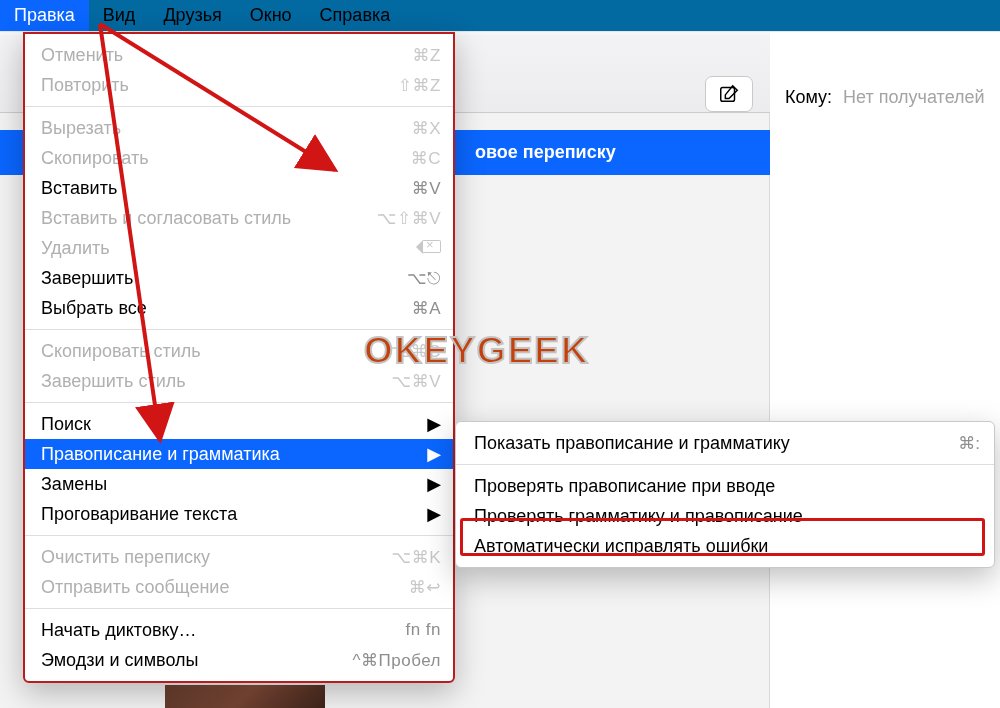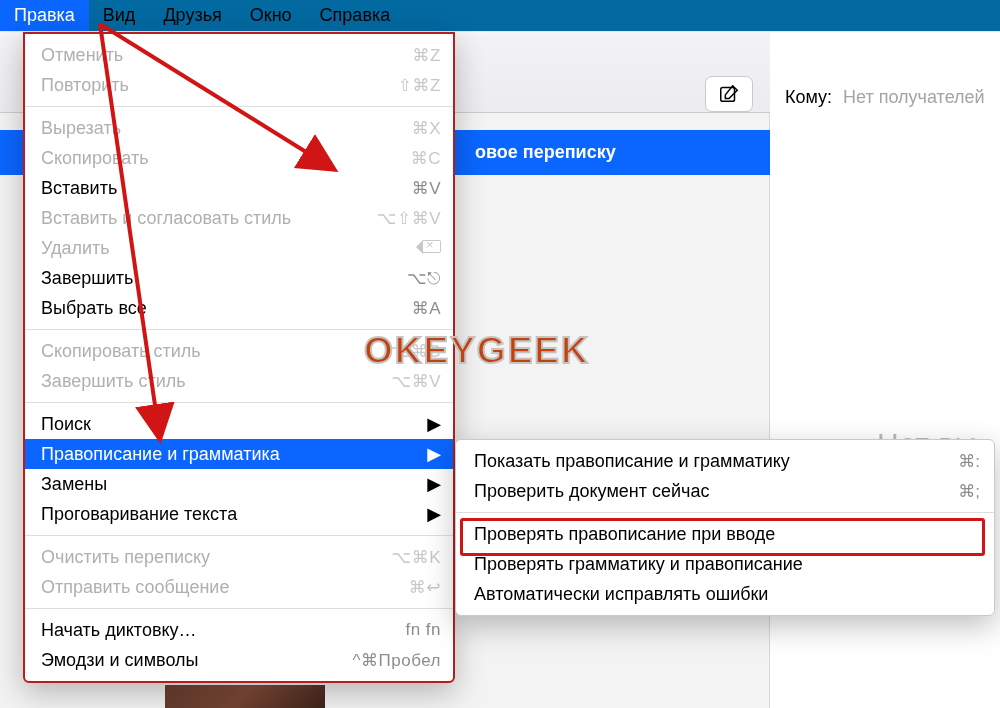--- a/index.html
+++ b/index.html
@@ -135,21 +135,21 @@
     width:0; height:0;
     border-top: 7.7px solid transparent;
     border-bottom: 7.7px solid transparent;
     border-right: 7px solid currentColor;
   }
   .delete-symbol::after {
     content:'×'; position:absolute; left:3px; top:-4px; font-size:13px;
   }
   .submenu {
     position: absolute;
-    top: 439px; left: 455px;
+    top: 421px; left: 455px;
     width: 540px;
     background: #fff;
     border: 1px solid #c9c9c9;
     border-radius: 6px;
     box-shadow: 0 10px 30px rgba(0,0,0,0.25);
     padding: 6px 0;
   }
   .submenu .row {
     display: flex;
     align-items: center;
@@ -315,24 +315,20 @@
     </div>
     <div class="row">
       <span class="label">Эмодзи и символы</span>
       <span class="shortcut">^⌘Пробел</span>
     </div>
   </div>
 <div class="submenu" id="submenu">
     <div class="row">
       <span class="label">Показать правописание и грамматику</span>
       <span class="shortcut">⌘:</span>
-    </div>
-    <div class="row">
-      <span class="label">Проверить документ сейчас</span>
-      <span class="shortcut">⌘;</span>
     </div>
     <div class="sep"></div>
     <div class="row">
       <span class="label">Проверять правописание при вводе</span>
     </div>
     <div class="row">
       <span class="label">Проверять грамматику и правописание</span>
     </div>
     <div class="row">
       <span class="label">Автоматически исправлять ошибки</span>

